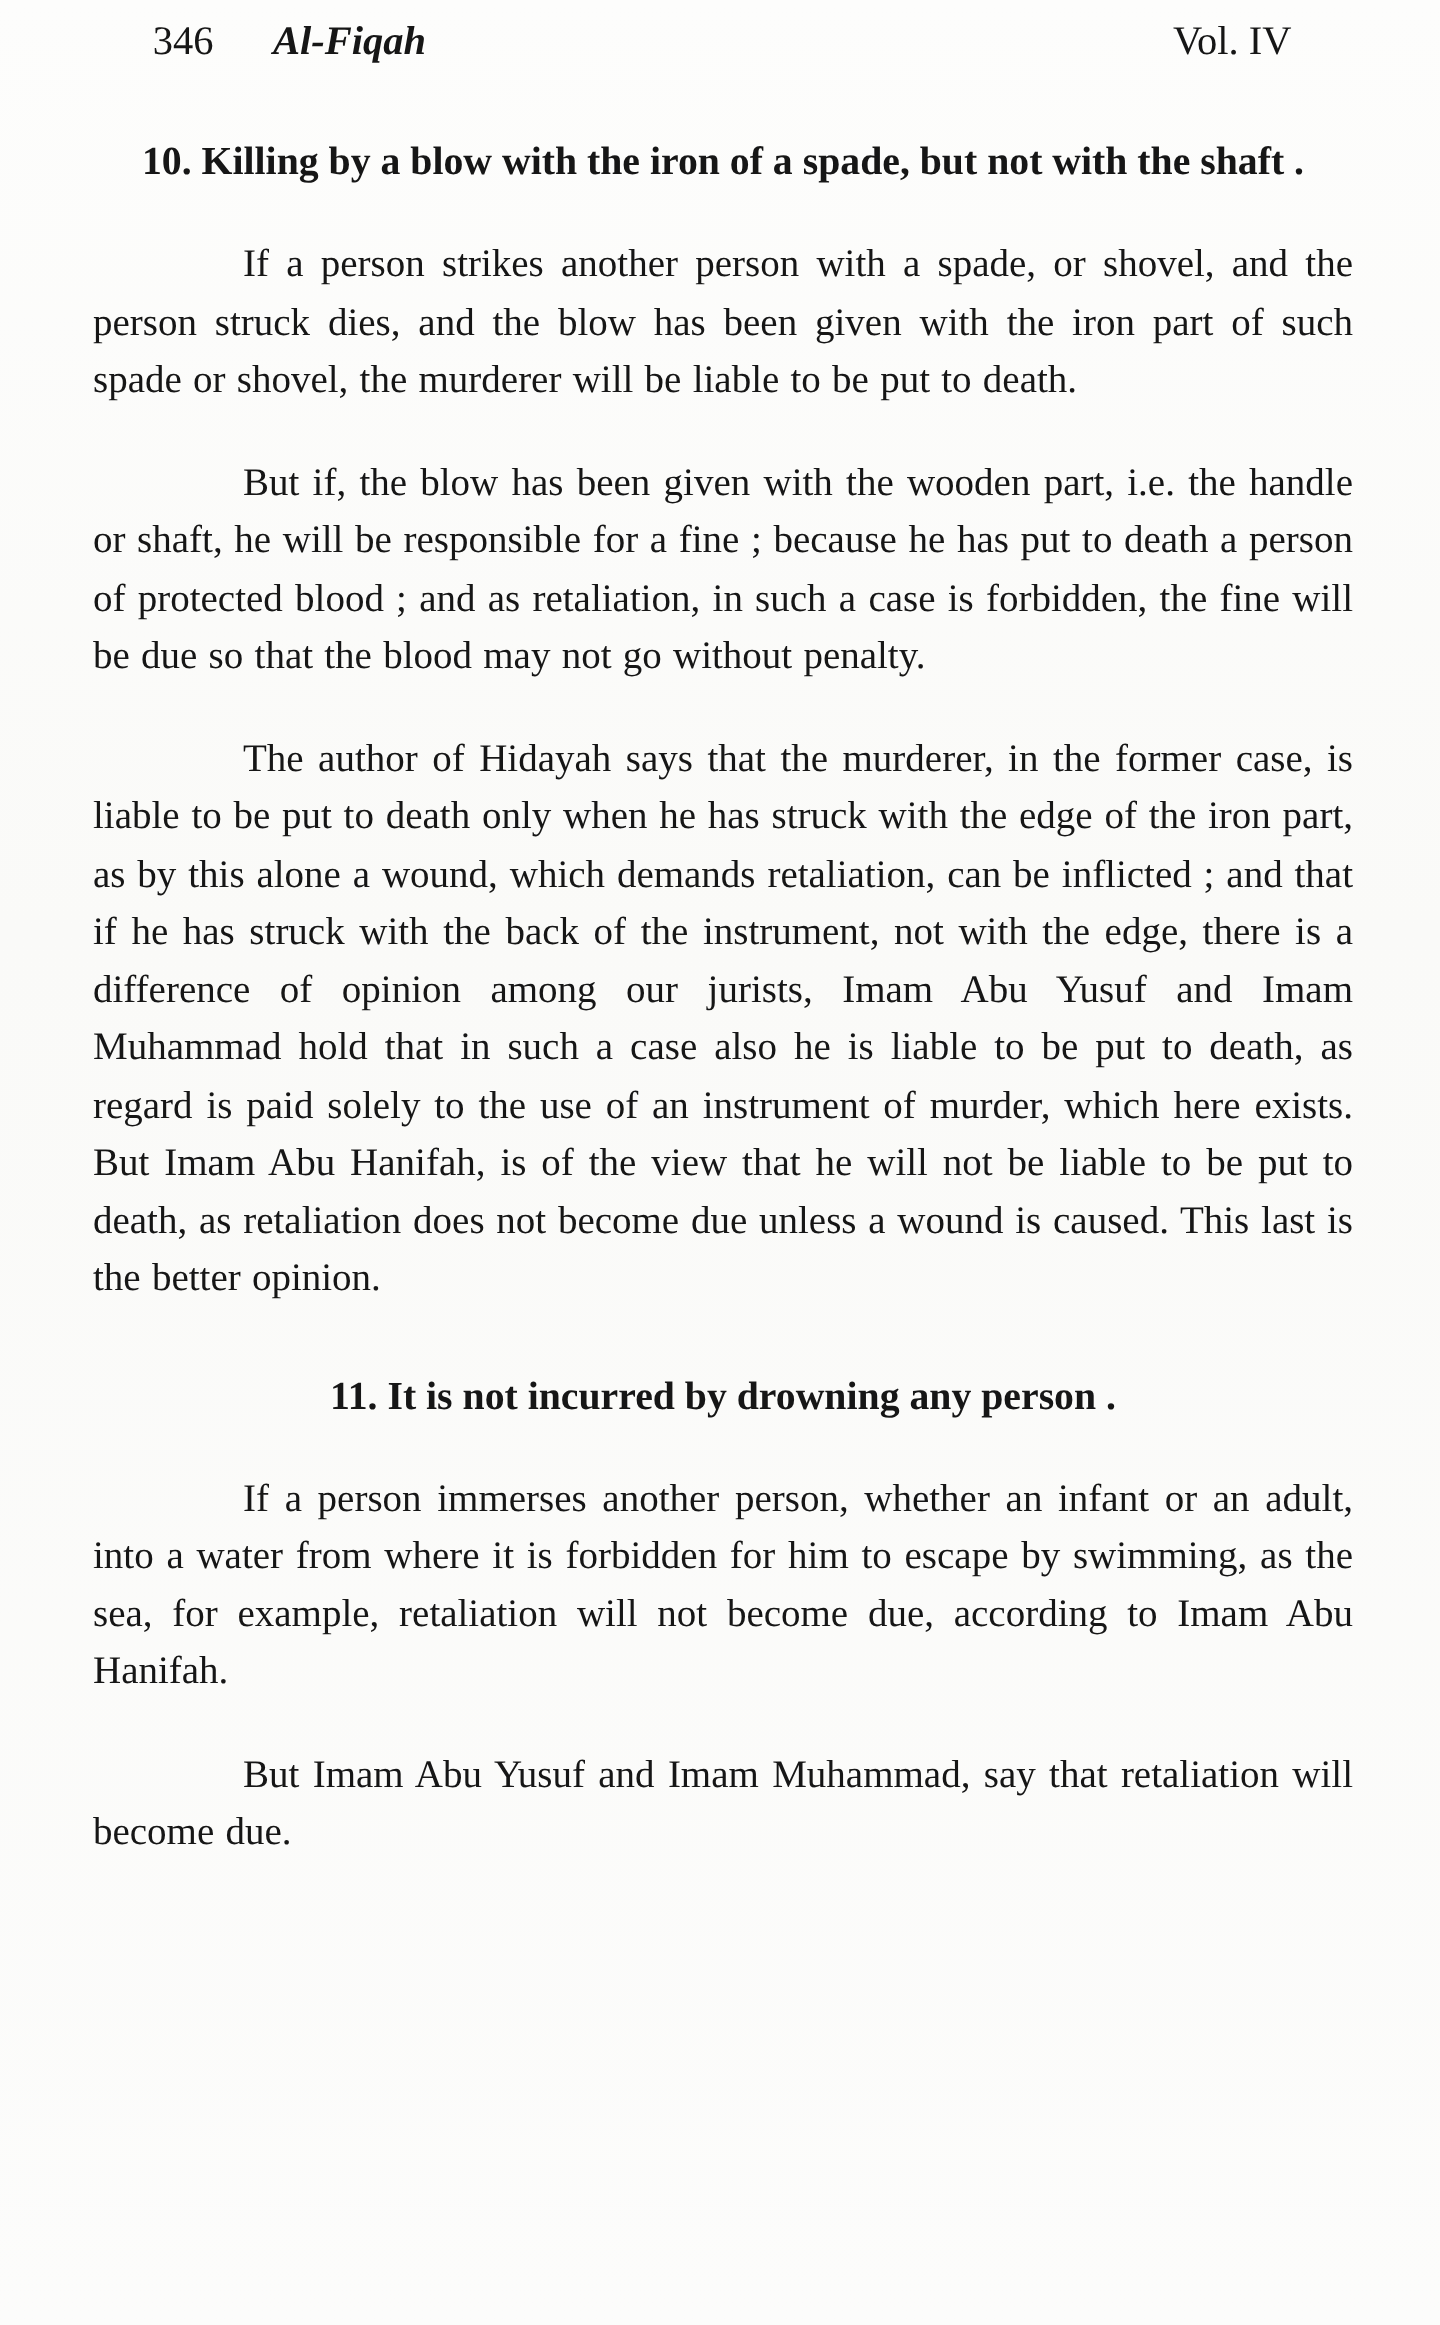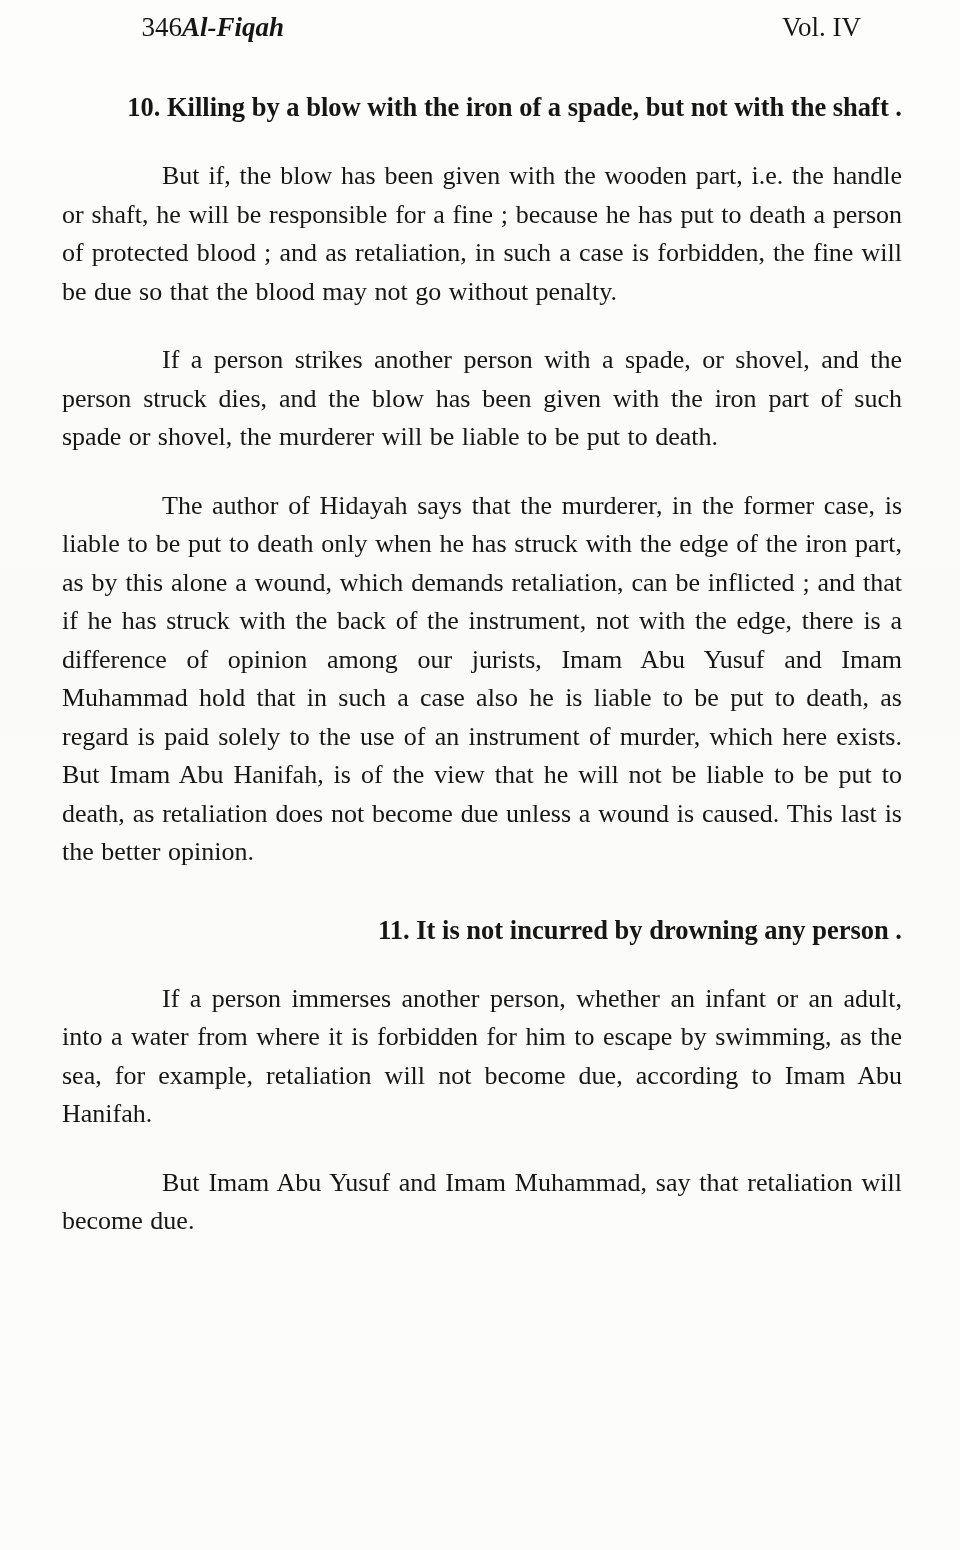--- a/index.html
+++ b/index.html
@@ -22,38 +22,38 @@
     padding: 12px 58px 0 62px;
   }
   .page-header {
     display: flex;
     justify-content: space-between;
     align-items: baseline;
     font-size: 27px;
   }
   .page-header .pagenum {
     min-width: 120px;
-    text-align: right;
+    text-align: center;
   }
   .page-header .booktitle {
     font-style: italic;
     font-weight: bold;
     text-align: left;
     flex: 1;
   }
   .page-header .volume {
     min-width: 120px;
     text-align: left;
   }
   h2.section-heading {
     font-size: 26.5px;
     font-weight: bold;
     line-height: 40px;
     margin: 44px 0 0 0;
-    text-align: right;
+    text-align: center;
   }
   h2.section-heading.second {
     margin-top: 38px;
   }
   p.body-para {
     font-size: 26px;
     line-height: 38.5px;
     text-align: justify;
     text-indent: 100px;
     margin: 30px 0 0 0;
@@ -66,22 +66,22 @@
 <div class="page">
 
   <div class="page-header">
     <span class="pagenum">346</span>
     <span class="booktitle">Al-Fiqah</span>
     <span class="volume">Vol. IV</span>
   </div>
 
   <h2 class="section-heading">10. Killing by a blow with the iron of a spade, but not with the shaft .</h2>
 
+  <p class="body-para">If a person strikes another person with a spade, or shovel, and the person struck dies, and the blow has been given with the iron part of such spade or shovel, the murderer will be liable to be put to death.</p>
   <p class="body-para">But if, the blow has been given with the wooden part, i.e. the handle or shaft, he will be responsible for a fine ; because he has put to death a person of protected blood ; and as retaliation, in such a case is forbidden, the fine will be due so that the blood may not go without penalty.</p>
-  <p class="body-para">If a person strikes another person with a spade, or shovel, and the person struck dies, and the blow has been given with the iron part of such spade or shovel, the murderer will be liable to be put to death.</p>
   <p class="body-para">The author of Hidayah says that the murderer, in the former case, is liable to be put to death only when he has struck with the edge of the iron part, as by this alone a wound, which demands retaliation, can be inflicted ; and that if he has struck with the back of the instrument, not with the edge, there is a difference of opinion among our jurists, Imam Abu Yusuf and Imam Muhammad hold that in such a case also he is liable to be put to death, as regard is paid solely to the use of an instrument of murder, which here exists. But Imam Abu Hanifah, is of the view that he will not be liable to be put to death, as retaliation does not become due unless a wound is caused. This last is the better opinion.</p>
 
   <h2 class="section-heading second">11.  It is not incurred by drowning any person .</h2>
 
   <p class="body-para">If a person immerses another person, whether an infant or an adult, into a water from where it is forbidden for him to escape by swimming, as the sea, for example, retaliation will not become due, according to Imam Abu Hanifah.</p>
   <p class="body-para">But Imam Abu Yusuf and Imam Muhammad, say that retaliation will become due.</p>
 
 </div>
 
 </body></html>

